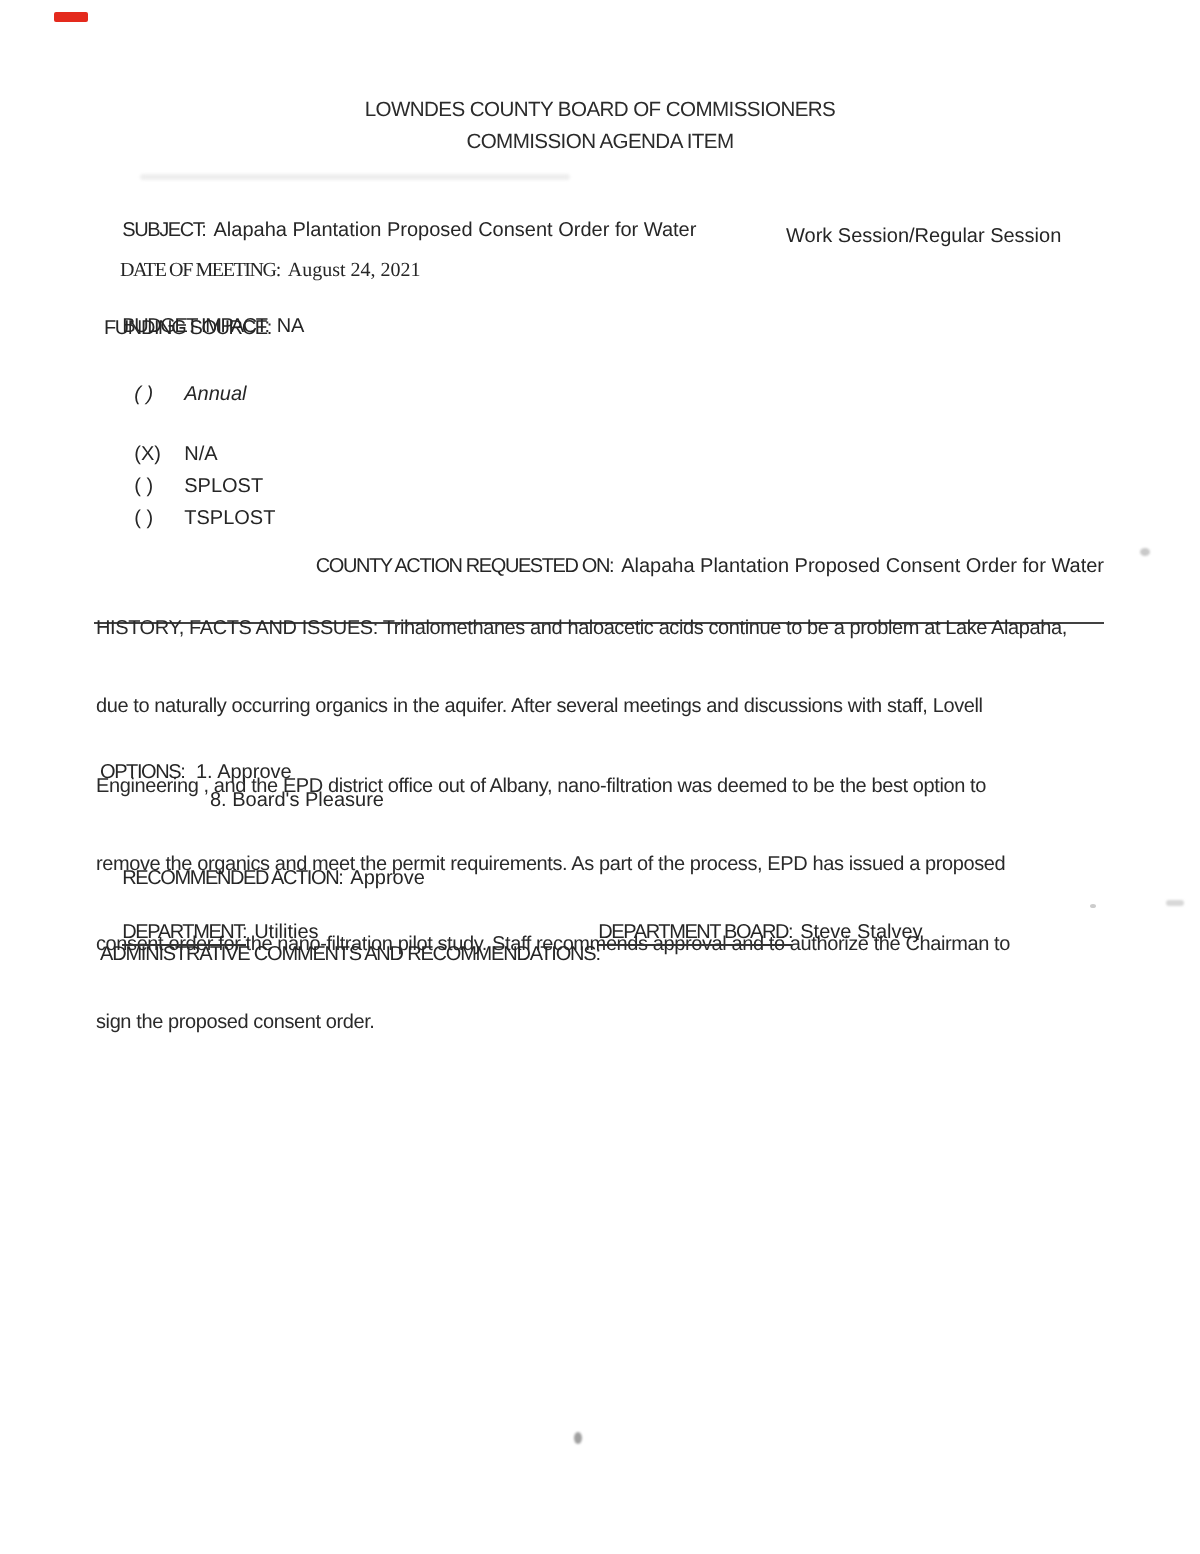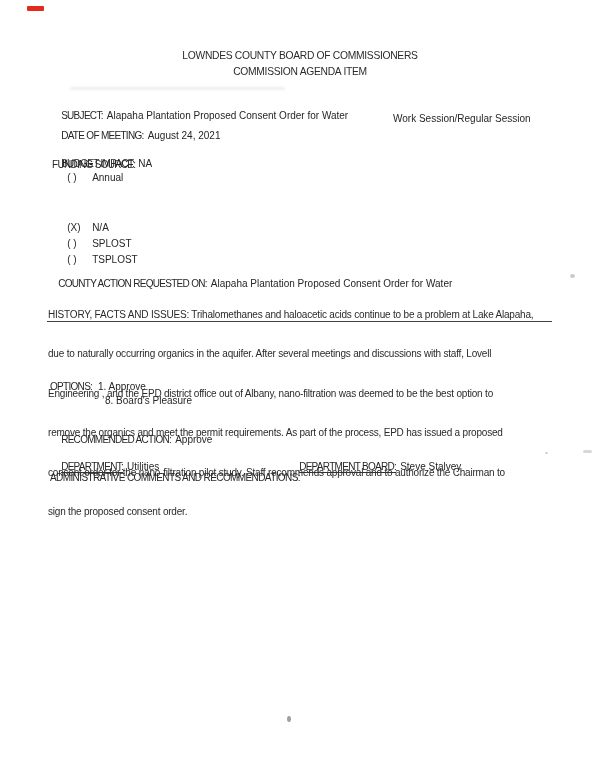--- a/index.html
+++ b/index.html
@@ -11,21 +11,21 @@
     font-family:"Liberation Sans","DejaVu Sans",sans-serif;
     color:#262626;
   }
   .t{position:absolute;white-space:pre;font-size:10px;line-height:13px;color:#262626;}
   .caps{letter-spacing:-0.7px;}
   .lab{margin-right:4px;}
   .ul{border-bottom:1px solid #333;padding-bottom:0.5px;}
   .title{left:0;right:0;text-align:center;font-size:10.3px;letter-spacing:-0.3px;color:#2b2b2b;}
   .para-line{white-space:pre;font-size:10px;letter-spacing:-0.2px;line-height:13.4px;color:#2a2a2a;}
   .mark{display:inline-block;width:25px;white-space:pre;}
-  .county{border-bottom:1.5px solid #414141;padding-bottom:18px;width:505px;}
+  .county{border-bottom:1.5px solid #414141;padding-bottom:8px;width:505px;text-align:right;}
   .artifact{position:absolute;}
   .red-dash{
     left:27px;top:6px;width:17px;height:4.5px;
     background:#e42a1d;border-radius:1px;filter:blur(0.2px);
   }
   .smudge-top{left:70px;top:87px;width:215px;height:3px;background:#eeeeee;filter:blur(0.9px);border-radius:2px;}
   .speck-1{left:570px;top:274px;width:5px;height:4px;background:#c9c9c9;border-radius:50%;filter:blur(0.4px);}
   .speck-2{left:545px;top:452px;width:3px;height:2px;background:#cccccc;border-radius:50%;}
   .speck-3{left:583px;top:450px;width:9px;height:2.5px;background:#d8d8d8;filter:blur(0.5px);border-radius:2px;}
   .speck-4{left:287px;top:716px;width:4px;height:6px;background:#a0a0a0;border-radius:50%;filter:blur(0.5px);}
@@ -42,33 +42,33 @@
   <div class="artifact speck-3"></div>
   <div class="artifact speck-4"></div>
 
   <div class="t title" style="top:49px;">LOWNDES COUNTY BOARD OF COMMISSIONERS</div>
   <div class="t title" style="top:64.5px;">COMMISSION AGENDA ITEM</div>
 
   <div class="t" style="left:50px;top:96px;">
     <span class="caps lab">SUBJECT:</span><span>Alapaha Plantation Proposed Consent Order for Water</span>
   </div>
 
-  <div class="t" style="left:50px;top:115.5px;">
+  <div class="t" style="left:50px;top:115.5px;font-family:Liberation Serif, serif;">
     <span class="caps lab">DATE OF MEETING:</span><span>August 24, 2021</span>
   </div>
 
   <div class="t" style="left:393px;top:111.5px;">Work Session/Regular Session</div>
 
   <div class="t" style="left:50px;top:143.5px;">
     <span class="caps lab">BUDGET IMPACT:</span><span>NA</span>
   </div>
 
   <div class="t caps" style="left:52px;top:158px;">FUNDING SOURCE:</div>
 
-  <div class="t" style="left:56px;top:158px;">
+  <div class="t" style="left:56px;top:178px;font-style:italic;">
     <span class="mark">( )</span><span>Annual</span>
   </div>
   <div class="t" style="left:56px;top:207.5px;">
     <span class="mark">(X)</span><span>N/A</span>
   </div>
   <div class="t" style="left:56px;top:239.5px;">
     <span class="mark">( )</span><span>TSPLOST</span>
   </div>
   <div class="t" style="left:56px;top:223.5px;">
     <span class="mark">( )</span><span>SPLOST</span>

